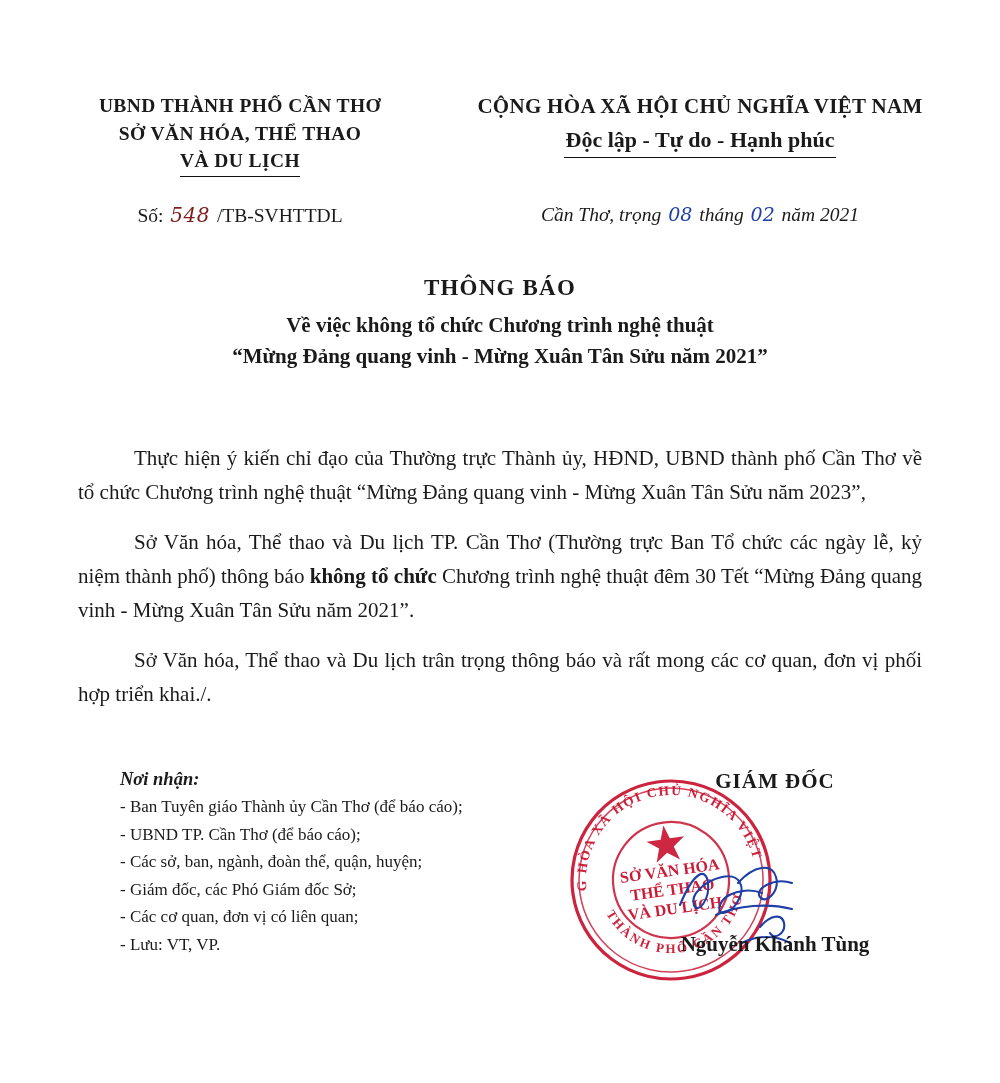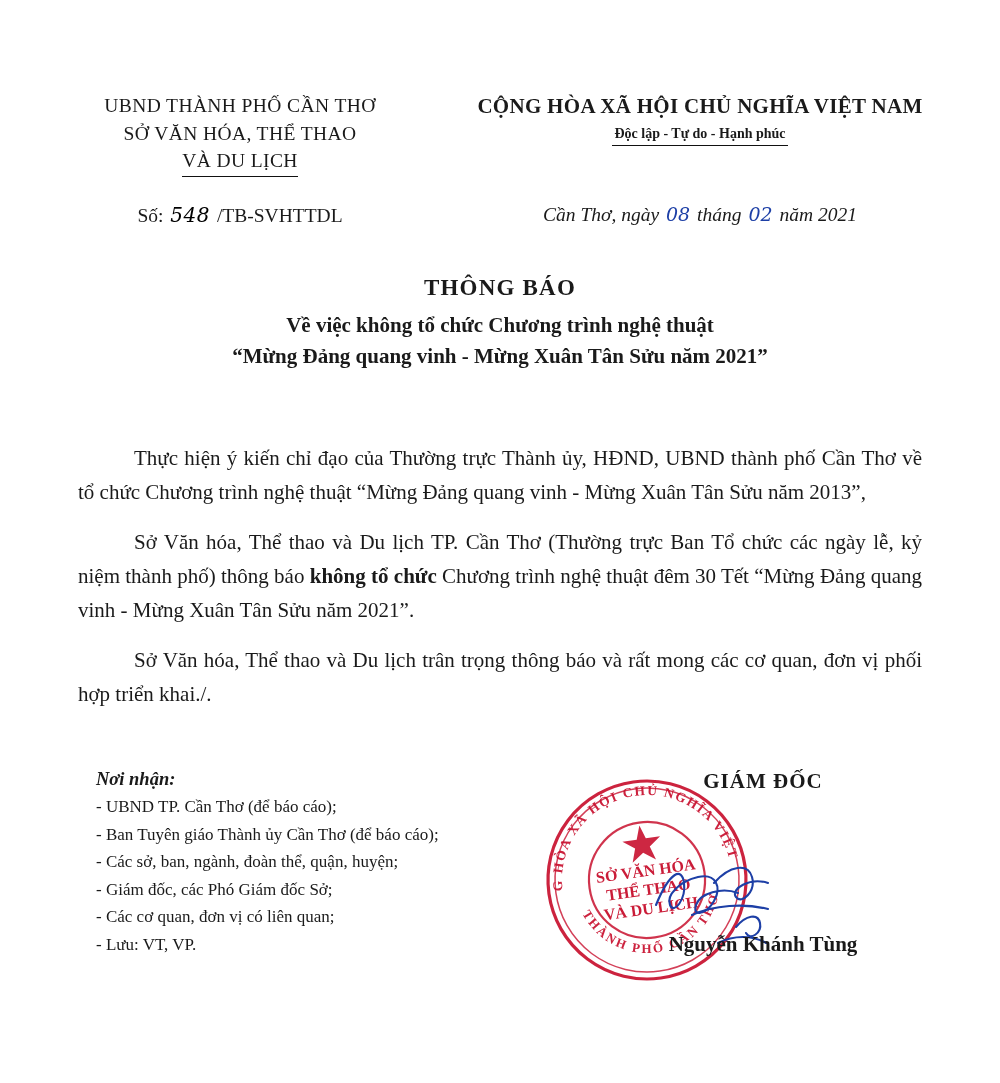--- a/index.html
+++ b/index.html
@@ -31,34 +31,34 @@
   .header-left {
     width: 400px;
     text-align: center;
   }
   .header-right {
     flex: 1;
     text-align: center;
   }
   .org-line {
     font-size: 19.5px;
-    font-weight: normal;
+    font-weight: bold;
     letter-spacing: 0.4px;
     line-height: 1.42;
     white-space: nowrap;
   }
   .nation-line {
     font-size: 21px;
     font-weight: bold;
     letter-spacing: 0.3px;
     line-height: 1.4;
     white-space: nowrap;
   }
   .motto {
-    font-size: 14px;
+    font-size: 22px;
     font-weight: bold;
     line-height: 1.5;
     display: inline-block;
     border-bottom: 1.6px solid #111;
     padding: 0 2px 1px 2px;
     margin-top: 2px;
     white-space: nowrap;
   }
   .underline-org {
     display: inline-block;
@@ -80,21 +80,21 @@
   }
   .numdate-right {
     flex: 1;
     text-align: center;
     font-size: 19.5px;
     font-style: italic;
     white-space: nowrap;
   }
   .hand {
     font-family: "DejaVu Serif", serif;
-    color: #000000;
+    color: #7f1d1d;
     font-style: italic;
     font-size: 20px;
     padding: 0 2px;
     letter-spacing: 0.5px;
   }
   .hand-sm {
     font-family: "DejaVu Serif", serif;
     color: #1d3fa6;
     font-style: italic;
     font-size: 19px;
@@ -134,21 +134,21 @@
     margin: 0 0 16px 0;
     text-indent: 56px;
   }
   .body-text p:last-child { margin-bottom: 16px; }
   .b { font-weight: bold; }
 
   
   .footer {
     display: flex;
     margin-top: 58px;
-    padding: 0 40px 0 96px;
+    padding: 0 40px 0 120px;
     box-sizing: border-box;
   }
   .recipients {
     width: 470px;
   }
   .recipients-title {
     font-size: 18.5px;
     font-weight: bold;
     font-style: italic;
     margin-bottom: 3px;
@@ -225,48 +225,48 @@
     </div>
   </div>
 
   <div class="numdate">
     <div class="numdate-left">
       <span>Số:</span>
       <span class="hand">548</span>
       <span>/TB-SVHTTDL</span>
     </div>
     <div class="numdate-right">
-      <span>Cần Thơ</span><span>, ngày</span>
+      <span>Cần Thơ</span><span>, trọng</span>
       <span class="hand-sm">08</span>
       <span>tháng</span>
       <span class="hand-sm">02</span>
       <span>năm</span>
       <span>2021</span>
     </div>
   </div>
 
   <div class="title-block">
     <div class="doc-type">THÔNG BÁO</div>
     <div class="doc-subject">Về việc không tổ chức Chương trình nghệ thuật</div>
     <div class="doc-subject2">“Mừng Đảng quang vinh - Mừng Xuân Tân Sửu năm 2021”</div>
   </div>
 
   <div class="body-text">
-    <p>Thực hiện ý kiến chỉ đạo của Thường trực Thành ủy, HĐND, UBND thành phố Cần Thơ về tổ chức Chương trình nghệ thuật “Mừng Đảng quang vinh - Mừng Xuân Tân Sửu năm 2013”,</p>
+    <p>Thực hiện ý kiến chỉ đạo của Thường trực Thành ủy, HĐND, UBND thành phố Cần Thơ về tổ chức Chương trình nghệ thuật “Mừng Đảng quang vinh - Mừng Xuân Tân Sửu năm 2023”,</p>
     <p><span>Sở Văn hóa, Thể thao và Du lịch TP. Cần Thơ (Thường trực Ban Tổ chức các ngày lễ, kỷ niệm thành phố) thông báo </span><span class="b">không tổ chức</span><span> Chương trình nghệ thuật đêm 30 Tết “Mừng Đảng quang vinh - Mừng Xuân Tân Sửu năm 2021”.</span></p>
     <p>Sở Văn hóa, Thể thao và Du lịch trân trọng thông báo và rất mong các cơ quan, đơn vị phối hợp triển khai./.</p>
   </div>
 
   <div class="footer">
 
     <div class="recipients">
       <div class="recipients-title">Nơi nhận:</div>
       <ul>
+        <li>- Ban Tuyên giáo Thành ủy Cần Thơ (để báo cáo);</li>
         <li>- UBND TP. Cần Thơ (để báo cáo);</li>
-        <li>- Ban Tuyên giáo Thành ủy Cần Thơ (để báo cáo);</li>
         <li>- Các sở, ban, ngành, đoàn thể, quận, huyện;</li>
         <li>- Giám đốc, các Phó Giám đốc Sở;</li>
         <li>- Các cơ quan, đơn vị có liên quan;</li>
         <li>- Lưu: VT, VP.</li>
       </ul>
     </div>
 
     <div class="signature">
       <div class="sig-title">GIÁM ĐỐC</div>
 

